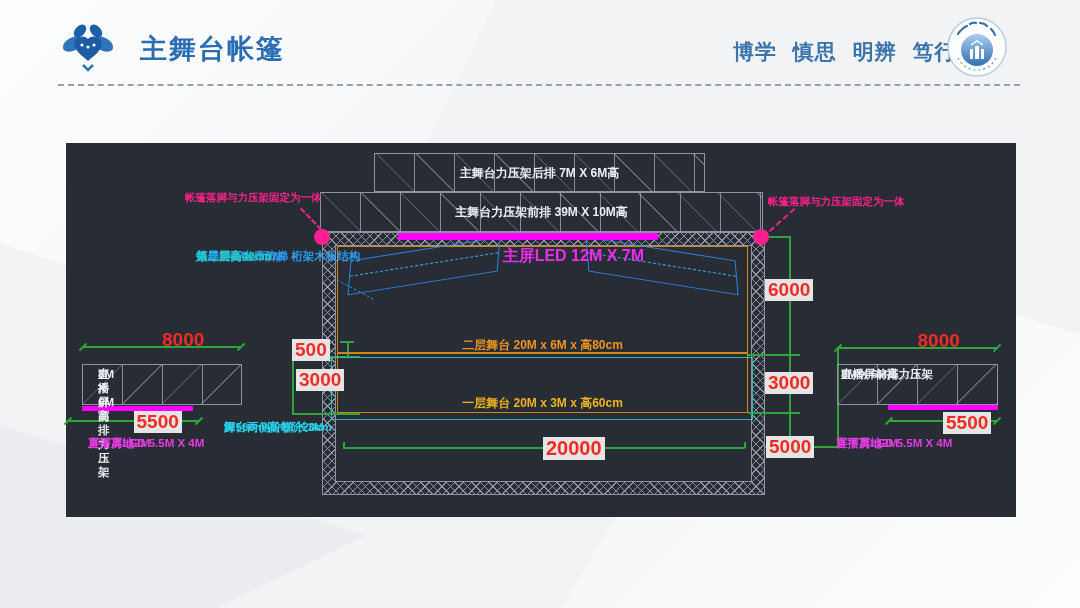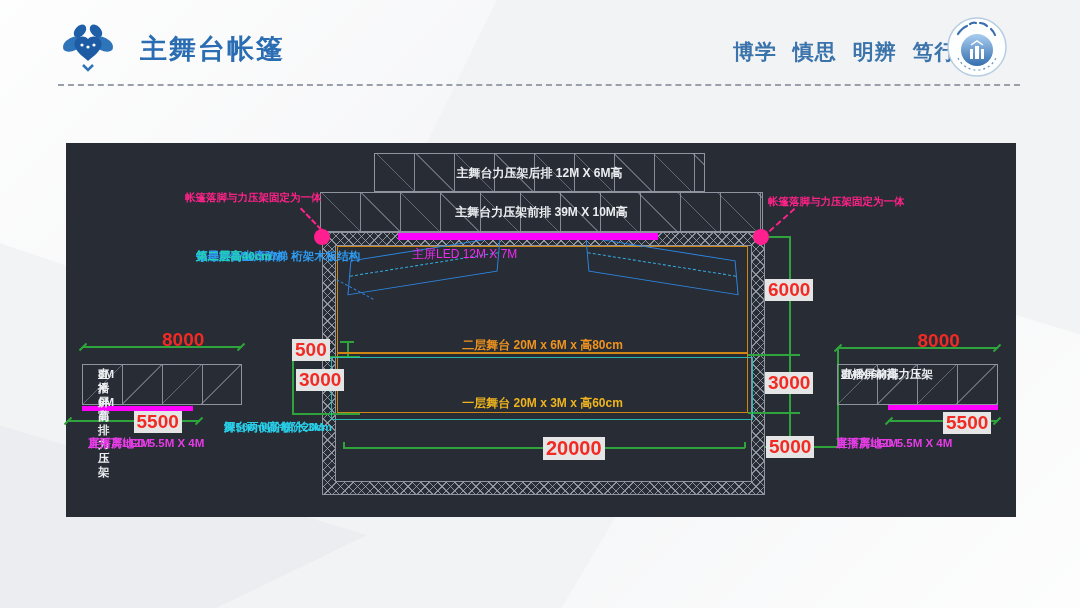--- a/index.html
+++ b/index.html
@@ -106,38 +106,38 @@
     <path d="M25 29 L31 25 L37 29" stroke="#fff" stroke-width="1.5" fill="none"></path>
     <path d="M12 18 q4 -6 9 -8 M24 8 q3 -2 6 -1 M34 7 q4 0 7 3 M45 13 q3 3 4 6" stroke="#3a6fae" stroke-width="2.2" fill="none" stroke-linecap="round"></path>
     <path d="M12 42 a21 21 0 0 0 38 0" stroke="#6d94bd" stroke-width="1.2" fill="none" stroke-dasharray="2 3"></path>
   </svg>
 </div>
 <div class="hdr-sep"></div>
 
 <div class="panel">
 
   <div class="truss" style="left:308px;top:10px;width:331px;height:39px;">
-    <div class="truss-label">主舞台力压架后排 12M X 6M高</div>
+    <div class="truss-label">主舞台力压架后排 7M X 6M高</div>
   </div>
   <div class="truss" style="left:254px;top:49px;width:443px;height:40px;">
     <div class="truss-label">主舞台力压架前排 39M X 10M高</div>
   </div>
 
   <div class="hatch" style="left:256px;top:89px;width:443px;height:263px;">
     <div class="tent-inner"></div>
   </div>
 
   <div class="or-rect" style="left:271px;top:103px;width:411px;height:107px;z-index:2;"></div>
   <div class="or-rect" style="left:271px;top:210px;width:411px;height:60px;z-index:2;"></div>
   <div class="cy-rect" style="left:265px;top:214px;width:422px;height:63px;z-index:2;"></div>
   <div class="stage-lab" style="left:271px;top:194px;color:#ef931e;">二层舞台 20M x 6M x 高80cm</div>
   <div class="stage-lab" style="left:271px;top:252px;color:#efb41e;">一层舞台 20M x 3M x 高60cm</div>
 
   <div class="ledbar" style="left:332px;top:90px;width:260px;height:7px;z-index:5;"></div>
-  <div style="left:346px;top:103px;width:232px;text-align:left;color:#f02bf0;font-weight:normal;font-size:12px;z-index:5;">主屏LED 12M X 7M</div>
+  <div style="left:346px;top:103px;width:232px;text-align:right;color:#f02bf0;font-weight:bold;font-size:16px;z-index:5;">主屏LED 12M X 7M</div>
 
   <div class="seatshape" style="left:282px;top:106px;width:152px;height:34px;transform:rotate(-9deg) skewX(-14deg);">
       <i></i>
     </div>
   <div class="seatshape" style="left:520px;top:106px;width:152px;height:34px;transform:rotate(9deg) skewX(14deg);">
       <i></i>
     </div>
 
   <div class="pinkdot" style="left:248px;top:86px;"></div>
   <div class="pinkdot" style="left:687px;top:86px;"></div>

